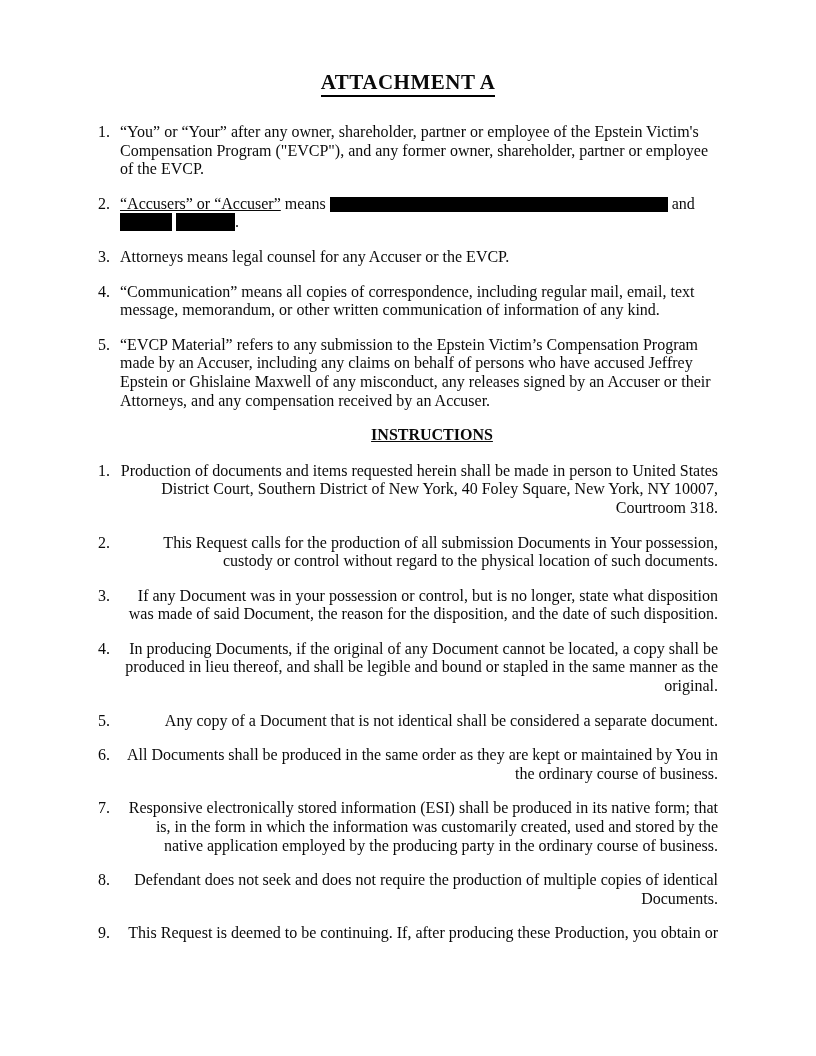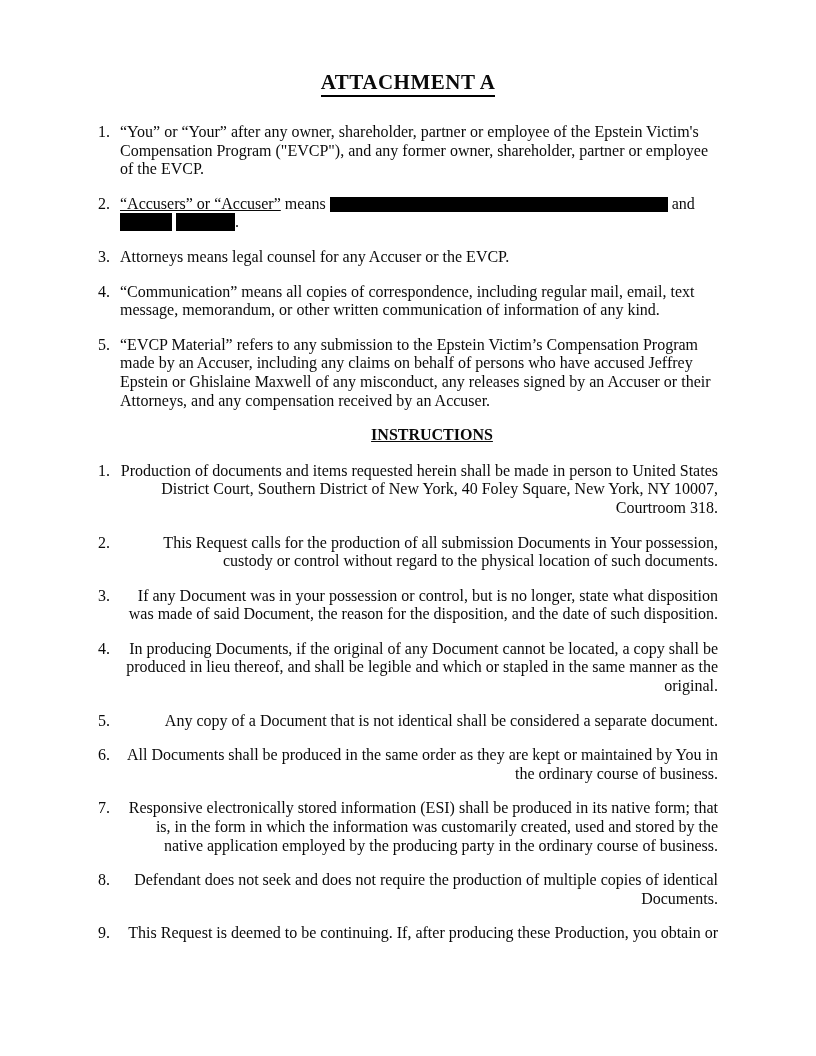--- a/index.html
+++ b/index.html
@@ -78,20 +78,20 @@
       <li>Attorneys means legal counsel for any Accuser or the EVCP.</li>
       <li>“Communication” means all copies of correspondence, including regular mail, email, text message, memorandum, or other written communication of information of any kind.</li>
       <li>“EVCP Material” refers to any submission to the Epstein Victim’s Compensation Program made by an Accuser, including any claims on behalf of persons who have accused Jeffrey Epstein or Ghislaine Maxwell of any misconduct, any releases signed by an Accuser or their Attorneys, and any compensation received by an Accuser.</li>
     </ol>
 
   <h2 class="section-heading heading-instructions">INSTRUCTIONS</h2>
   <ol class="num-list instructions-list">
       <li>Production of documents and items requested herein shall be made in person to United States District Court, Southern District of New York, 40 Foley Square, New York, NY 10007, Courtroom 318.</li>
       <li>This Request calls for the production of all submission Documents in Your possession, custody or control without regard to the physical location of such documents.</li>
       <li>If any Document was in your possession or control, but is no longer, state what disposition was made of said Document, the reason for the disposition, and the date of such disposition.</li>
-      <li>In producing Documents, if the original of any Document cannot be located, a copy shall be produced in lieu thereof, and shall be legible and which or stapled in the same manner as the original.</li>
+      <li>In producing Documents, if the original of any Document cannot be located, a copy shall be produced in lieu thereof, and shall be legible and bound or stapled in the same manner as the original.</li>
       <li>Any copy of a Document that is not identical shall be considered a separate document.</li>
       <li>All Documents shall be produced in the same order as they are kept or maintained by You in the ordinary course of business.</li>
       <li>Responsive electronically stored information (ESI) shall be produced in its native form; that is, in the form in which the information was customarily created, used and stored by the native application employed by the producing party in the ordinary course of business.</li>
       <li>Defendant does not seek and does not require the production of multiple copies of identical Documents.</li>
       <li>This Request is deemed to be continuing. If, after producing these Production, you obtain or</li>
     </ol>
 </div>
 
 </body></html>

